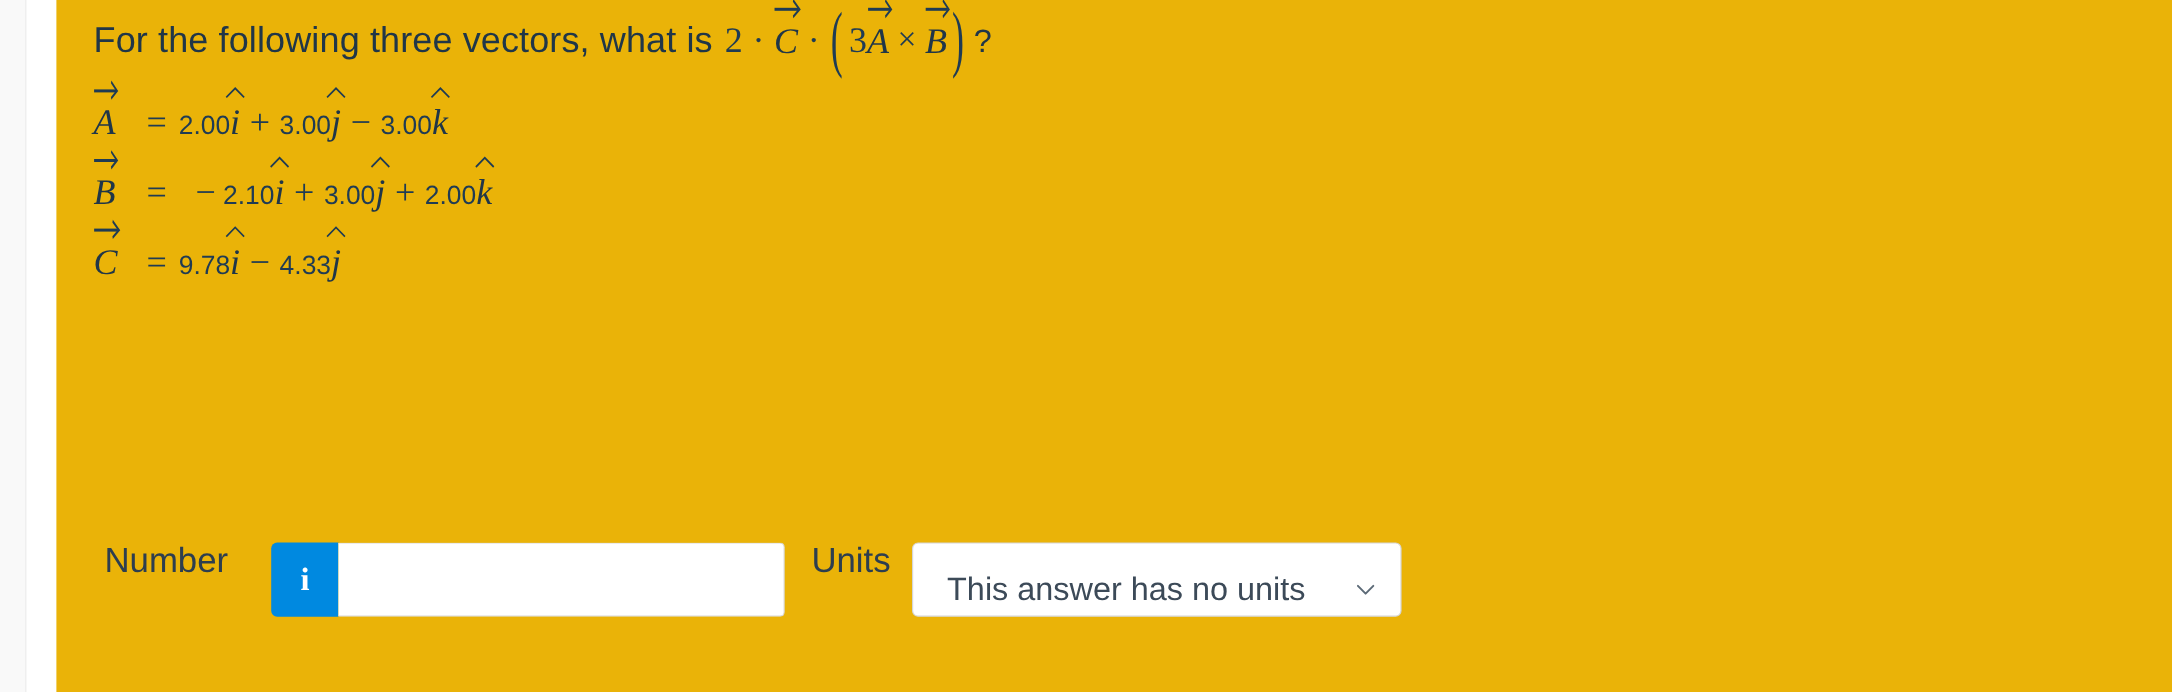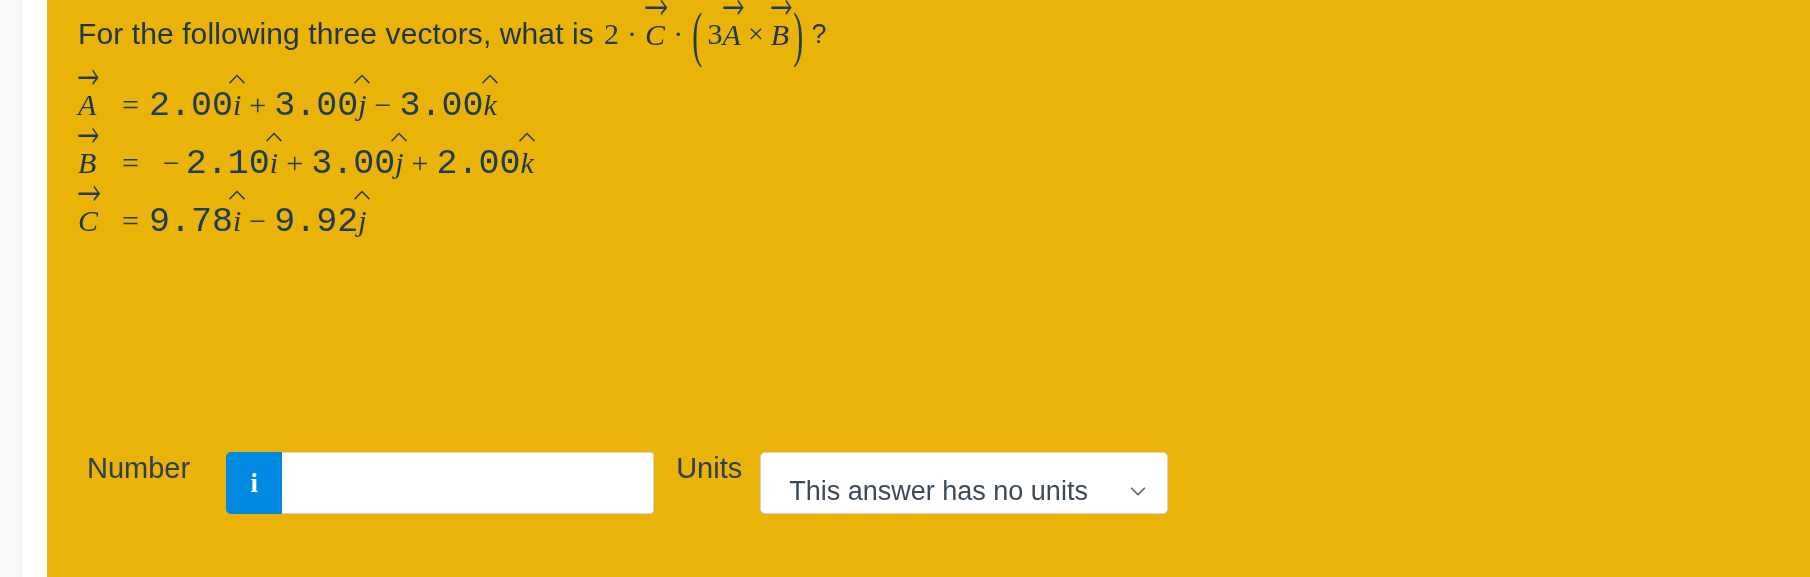--- a/index.html
+++ b/index.html
@@ -151,22 +151,22 @@
     display: inline-block;
     width: 40px;
   }
   .defline .eq {
     font-family: "Liberation Serif", serif;
     font-size: 30px;
     padding: 0 10px 0 4px;
     color: #1f3b54;
   }
   .term {
-    font-family: Liberation Mono, monospace;
-    font-size: 35px;
+    font-family: Liberation Sans, sans-serif;
+    font-size: 22px;
     color: #1f3b54;
     font-style: normal;
   }
   .sign {
     font-family: "Liberation Serif", serif;
     font-size: 30px;
     color: #1f3b54;
     padding: 0 8px;
   }
   .sign.lead { padding-left: 0; padding-right: 6px; }
@@ -426,21 +426,21 @@
       <span class="hatted unitvec">
         <span class="hat">
           <svg viewBox="0 0 40 20" preserveAspectRatio="none">
             <polyline points="4,18 20,3 36,18" fill="none" stroke="#1f3b54" stroke-width="3"></polyline>
           </svg>
         </span>
         <span>i</span>
       </span>
 
       <span class="sign">−</span>
-      <span class="term">9.92</span>
+      <span class="term">4.33</span>
       <span class="hatted unitvec">
         <span class="hat">
           <svg viewBox="0 0 40 20" preserveAspectRatio="none">
             <polyline points="4,18 20,3 36,18" fill="none" stroke="#1f3b54" stroke-width="3"></polyline>
           </svg>
         </span>
         <span>j</span>
       </span>
     </div>
 

